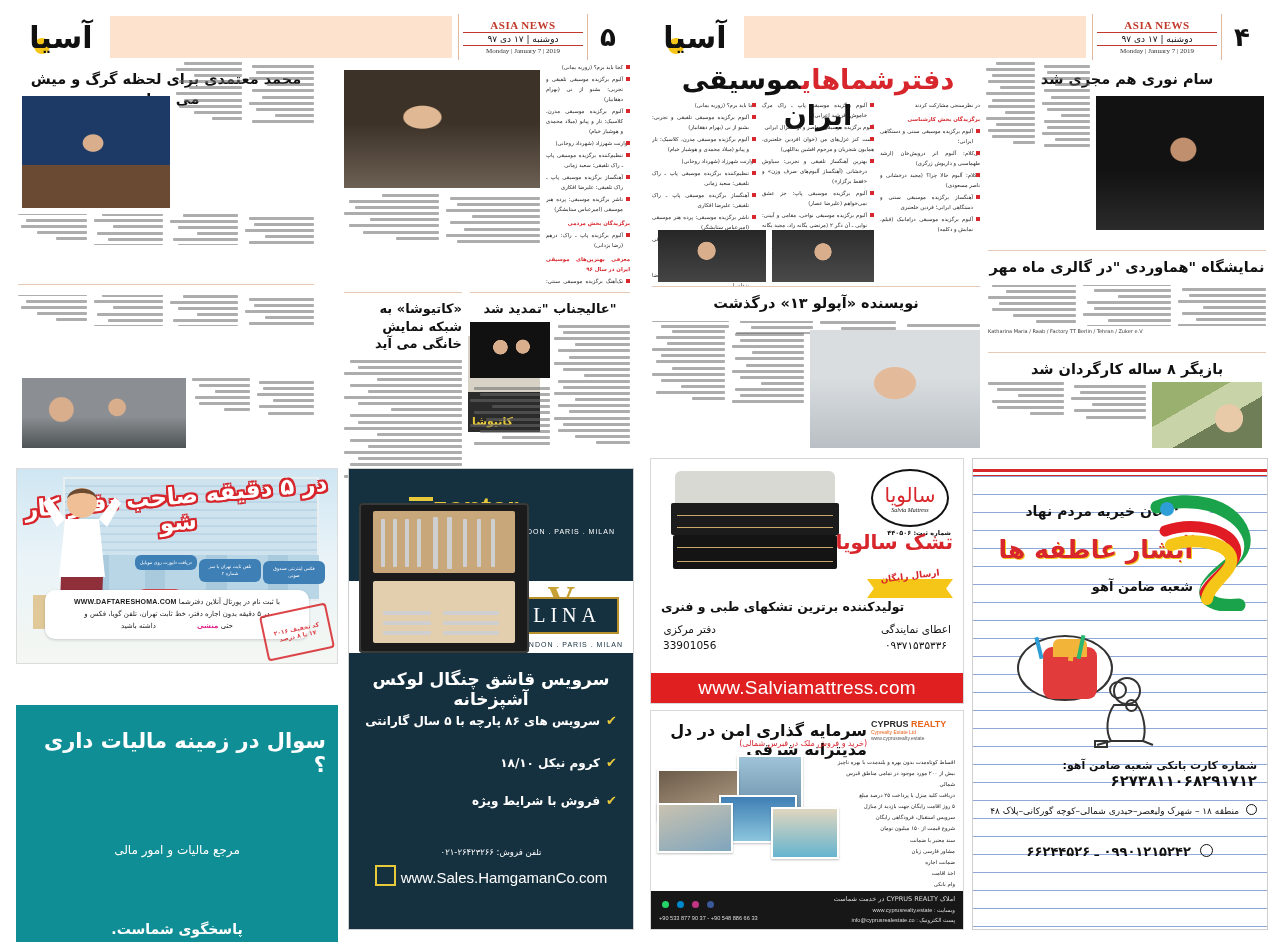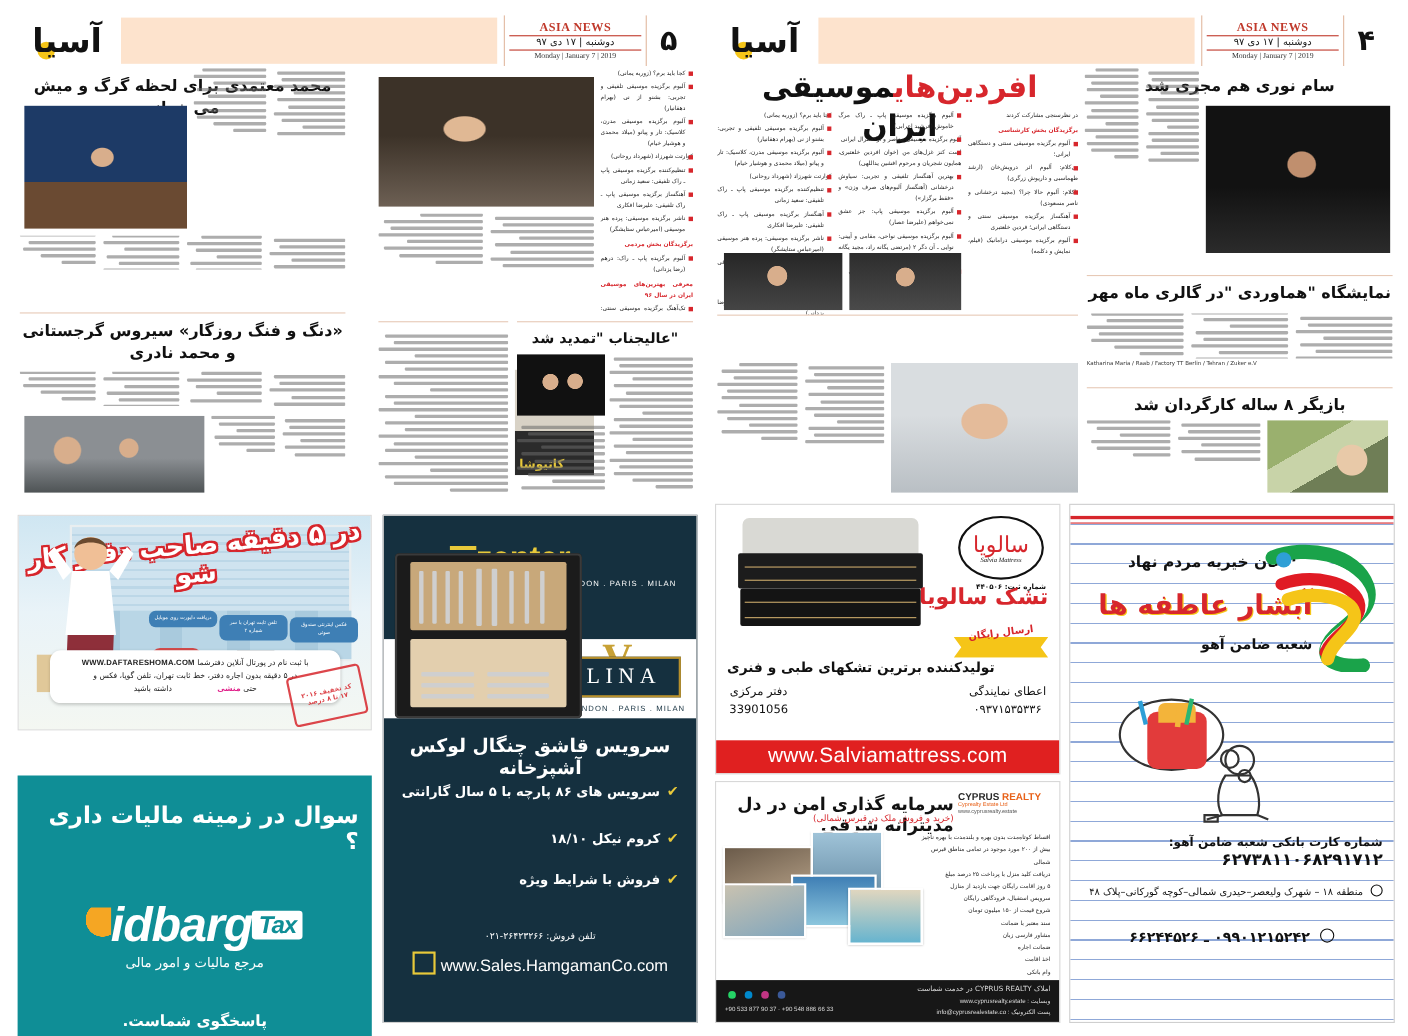--- a/index.html
+++ b/index.html
@@ -215,21 +215,21 @@
       </div>
       <div class="mh-band"></div>
       <div class="logo">
         <div class="logo-dot"></div>
         <div class="logo-asia"><span>آسیا</span></div>
       </div>
     </div>
 
     <div class="col" style="right:300px;left:14px;top:62px;width:324px;">
       <div class="hl big">
-        <span class="red">افردین‌های</span><span>موسیقی ایران</span>
+        <span class="red">دفترشما‌های</span><span>موسیقی ایران</span>
       </div>
     </div>
 
     <div class="col" style="right:300px;top:100px;width:100px;height:186px;">
       <div class="lst">
         <div style="font-size:5.4px;direction:rtl;color:#222;margin-bottom:2px;">در نظرسنجی مشارکت کردند</div>
         <div class="sub">برگزیدگان بخش کارشناسی</div>
         <div class="it">آلبوم برگزیده موسیقی سنتی و دستگاهی ایرانی؛</div>
         <div class="it" style="padding-right:0">بی‌کلام: آلبوم اثر درویش‌خان (ارشد طهماسبی و داریوش زرگری)</div>
         <div class="it" style="padding-right:0">باکلام: آلبوم حالا چرا؟ (مجید درخشانی و ناصر مسعودی)</div>
@@ -355,20 +355,33 @@
           <span class="tx w100"></span>
           <span class="tx w88"></span>
         <span class="tx w60"></span>
           <span class="tx w95"></span>
           <span class="tx w88"></span>
           <span class="tx w45"></span>
       </div>
     </div>
 
     <div class="rule" style="right:300px;left:14px;top:286px;"></div>
+    <div class="col" style="right:300px;left:14px;top:294px;">
+      <div class="hl center">نویسنده «آپولو ۱۳» درگذشت</div>
+      <div class="lede c4" style="margin-top:3px">
+        <span class="tx w95"></span>
+          <span class="tx w88"></span>
+          <span class="tx w100"></span>
+          <span class="tx w72"></span>
+        <span class="tx w95"></span>
+          <span class="tx w80"></span>
+          <span class="tx w100"></span>
+          <span class="tx w88"></span>
+      </div>
+    </div>
     <div class="photo" style="right:300px;top:330px;width:170px;height:118px;">
       <div class="ph-inner" style="background:
         radial-gradient(ellipse at 50% 45%,#e4bb9a 0 17%,transparent 18%),
         linear-gradient(180deg,#d9dde0 0 40%,#b9bfc4 100%);"></div>
     </div>
     <div class="col" style="right:476px;left:14px;top:330px;height:118px;">
       <div class="lede c2">
         <span class="tx w95"></span>
           <span class="tx w88"></span>
           <span class="tx w100"></span>
@@ -595,21 +608,20 @@
           <span class="tx w100"></span>
         <span class="tx w88"></span>
           <span class="tx w95"></span>
           <span class="tx w72"></span>
           <span class="tx w45"></span>
       </div>
     </div>
 
     <div class="rule" style="left:18px;width:296px;top:284px;"></div>
     <div class="col" style="left:18px;top:292px;width:296px;">
-      <div class="hl center">«دنگ و فنگ روزگار» سیروس گرجستانی و محمد نادری</div>
       <div class="lede c4" style="margin-top:3px">
         <span class="tx w95"></span>
           <span class="tx w88"></span>
           <span class="tx w100"></span>
           <span class="tx w72"></span>
         <span class="tx w95"></span>
           <span class="tx w80"></span>
           <span class="tx w100"></span>
           <span class="tx w88"></span>
         <span class="tx w60"></span>
@@ -685,20 +697,21 @@
         <div class="it">ناشر برگزیده موسیقی: پرده هنر موسیقی (امیرعباس ستایشگر)</div>
         <div class="sub">برگزیدگان بخش مردمی</div>
         <div class="it">آلبوم برگزیده پاپ ـ راک: درهم (رضا یزدانی)</div>
         <div class="sub">معرفی بهترین‌های موسیقی ایران در سال ۹۶</div>
         <div class="it">تک‌آهنگ برگزیده موسیقی سنتی: چهارپاره استانبول (علیرضا قربانی، سامان صمیمی، مسعود کلانتری و غلامرضا صادقی)</div>
       </div>
     </div>
 
     <div class="rule" style="left:344px;width:118px;top:292px;"></div>
     <div class="col" style="left:344px;top:300px;width:118px;">
+      <div class="hl" style="text-align:right;font-size:13px">«کاتیوشا» به شبکه نمایش خانگی می آید</div>
       <div class="lede" style="margin-top:4px">
         <span class="tx w95"></span>
           <span class="tx w88"></span>
           <span class="tx w100"></span>
           <span class="tx w72"></span>
         <span class="tx w95"></span>
           <span class="tx w80"></span>
           <span class="tx w100"></span>
           <span class="tx w88"></span>
         <span class="tx w60"></span>
@@ -800,25 +813,20 @@
       </div>
       <div class="stamp">
         <div>کد تخفیف ۲۰۱۶</div>
         <div>۱۷ تا ۸ درصد</div>
       </div>
     </div>
 
     <div class="ad ad-bidbarg" style="left:16px;width:322px;top:705px;height:260px;">
       <div class="bid-q">سوال در زمینه مالیات داری ؟</div>
       <div style="text-align:center">
-        <div class="bid-logo">
-          <span class="bid-leaf"></span>
-            <span>idbarg</span>
-            <span class="bid-tax">Tax</span>
-        </div>
         <div class="bid-sub">مرجع مالیات و امور مالی</div>
       </div>
       <div class="bid-foot">پاسخگوی شماست.</div>
     </div>
 
     <div class="ad ad-zepter" style="left:348px;width:286px;top:468px;height:462px;">
       <div class="zep-top"></div>
       <div class="zep-white"></div>
       <div class="zep-logo">
         <div class="zep-name"><span class="zep-bars"></span><span>zepter</span></div>

